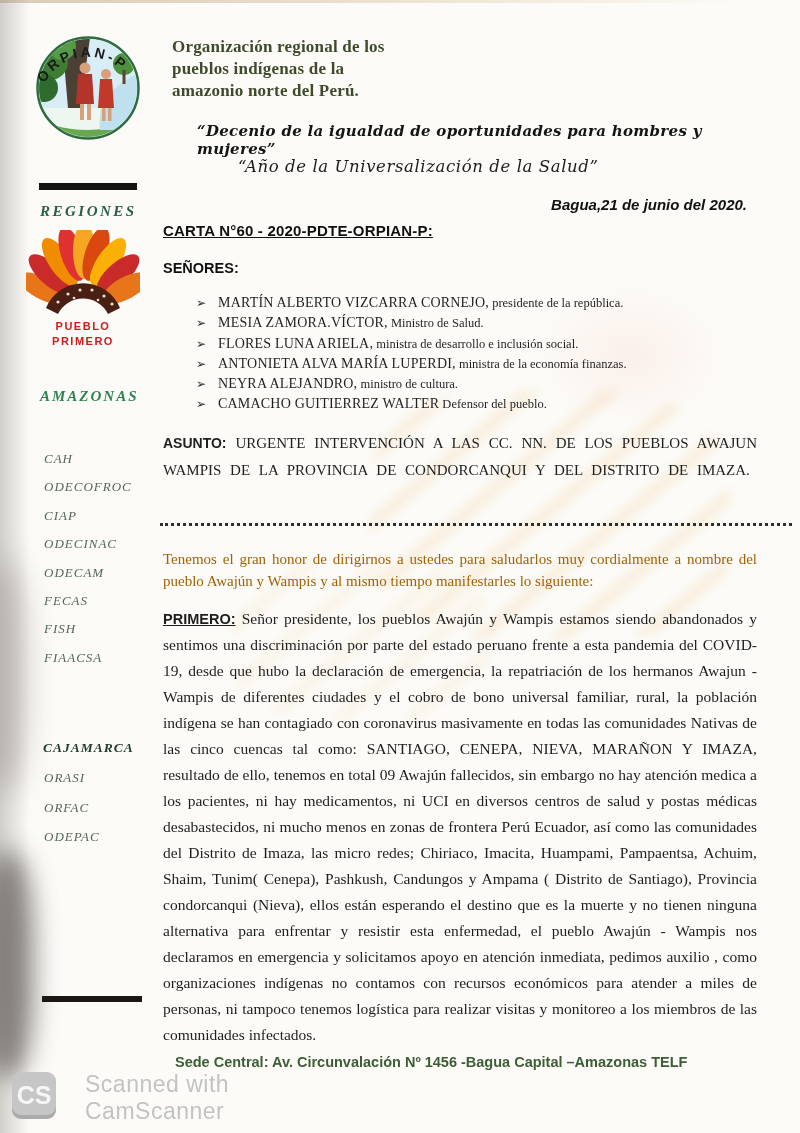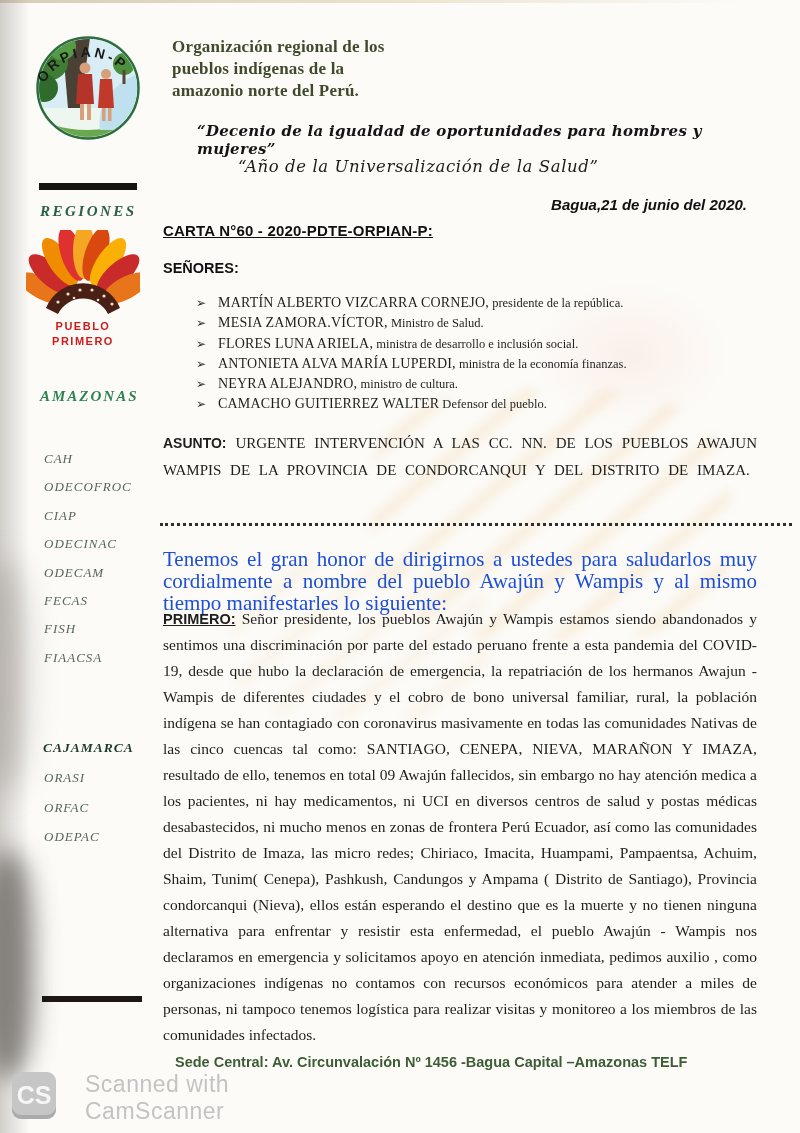--- a/index.html
+++ b/index.html
@@ -68,21 +68,21 @@
   .recipient { height:20.3px; line-height:20.3px; white-space:nowrap; }
   .r-bullet { display:inline-block; width:22px; font-size:12px; color:#2a2a2a; }
   .r-name { font-size:14px; letter-spacing:.2px; }
   .r-role { font-size:12.5px; }
   .subject { position:absolute; left:163px; top:430px; width:594px;
     font-size:15px; line-height:27px; text-align:justify; word-spacing:5px; color:#1e1e1e; }
   .subject-label { font-family:"Liberation Sans", sans-serif; font-weight:bold; font-size:14px; }
   .dotted-line { position:absolute; left:160px; top:523px; width:632px; height:0;
     border-bottom:3px dotted #2f2f2f; }
   .greeting { position:absolute; left:163px; top:548px; width:594px;
-    font-size:21px; line-height:22px; text-align:justify; color:#1d4ed8; }
+    font-size:15px; line-height:22px; text-align:justify; color:#a16207; }
   .first-para { position:absolute; left:163px; top:606px; width:594px;
     font-size:15.5px; line-height:26px; text-align:justify; color:#1e1e1e; }
   .first-label { font-family:"Liberation Sans", sans-serif; font-weight:bold; text-decoration:underline; font-size:14.5px; }
   
   .footer { position:absolute; left:143px; top:1051px; width:630px;
     font-family:"Liberation Sans", sans-serif; font-weight:bold; font-size:14.5px;
     line-height:22.5px; color:#3c5d35; }
   .footer .f1 { padding-left:32px; }
   
   .cs-badge { position:absolute; left:12px; top:1072px; width:44px; height:47px;

